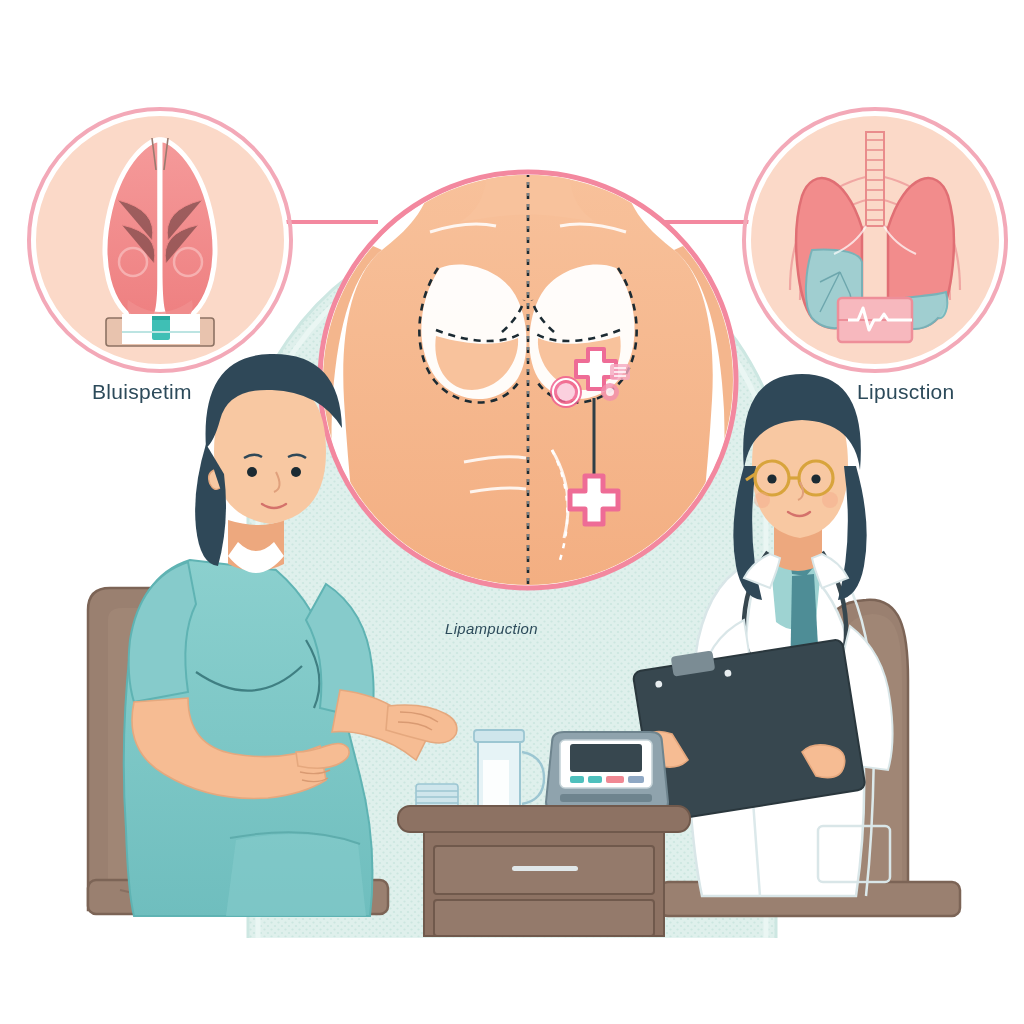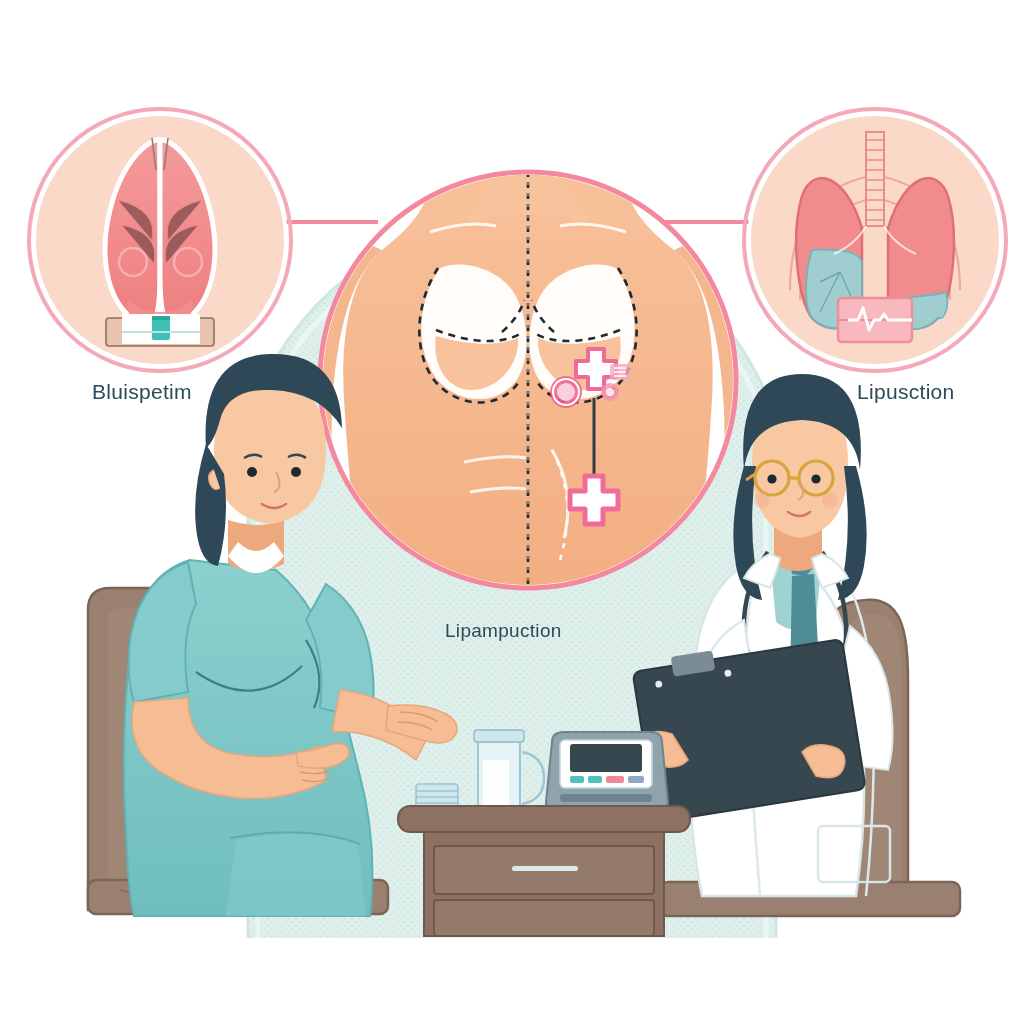--- a/index.html
+++ b/index.html
@@ -5,21 +5,21 @@
 <style>
   html,body{margin:0;padding:0;background:#ffffff;}
   body{width:1024px;height:1024px;overflow:hidden;
        font-family:"Liberation Sans","DejaVu Sans",sans-serif;}
   #stage{position:relative;width:1024px;height:1024px;background:#ffffff;border-radius:16px;}
   #art{position:absolute;inset:0;}
   .lbl{position:absolute;color:#2C4A5A;font-size:21px;letter-spacing:.3px;
        white-space:nowrap;font-family:"Liberation Sans","DejaVu Sans",sans-serif;}
   #label-left{left:92px;top:380px;}
   #label-right{left:812px;top:380px;margin-left:45px;}
-  #label-center{left:445px;top:620px;font-size:19px;}
+  #label-center{left:445px;top:620px;font-size:15px;font-style:italic;}
 </style>
 </head>
 <body>
 
 <div id="stage">
 
 <svg id="art" viewBox="0 0 1024 1024" xmlns="http://www.w3.org/2000/svg">
   <defs>
     <pattern id="dots" width="7" height="7" patternUnits="userSpaceOnUse">
       <rect width="7" height="7" fill="#DFF0EC"></rect>

